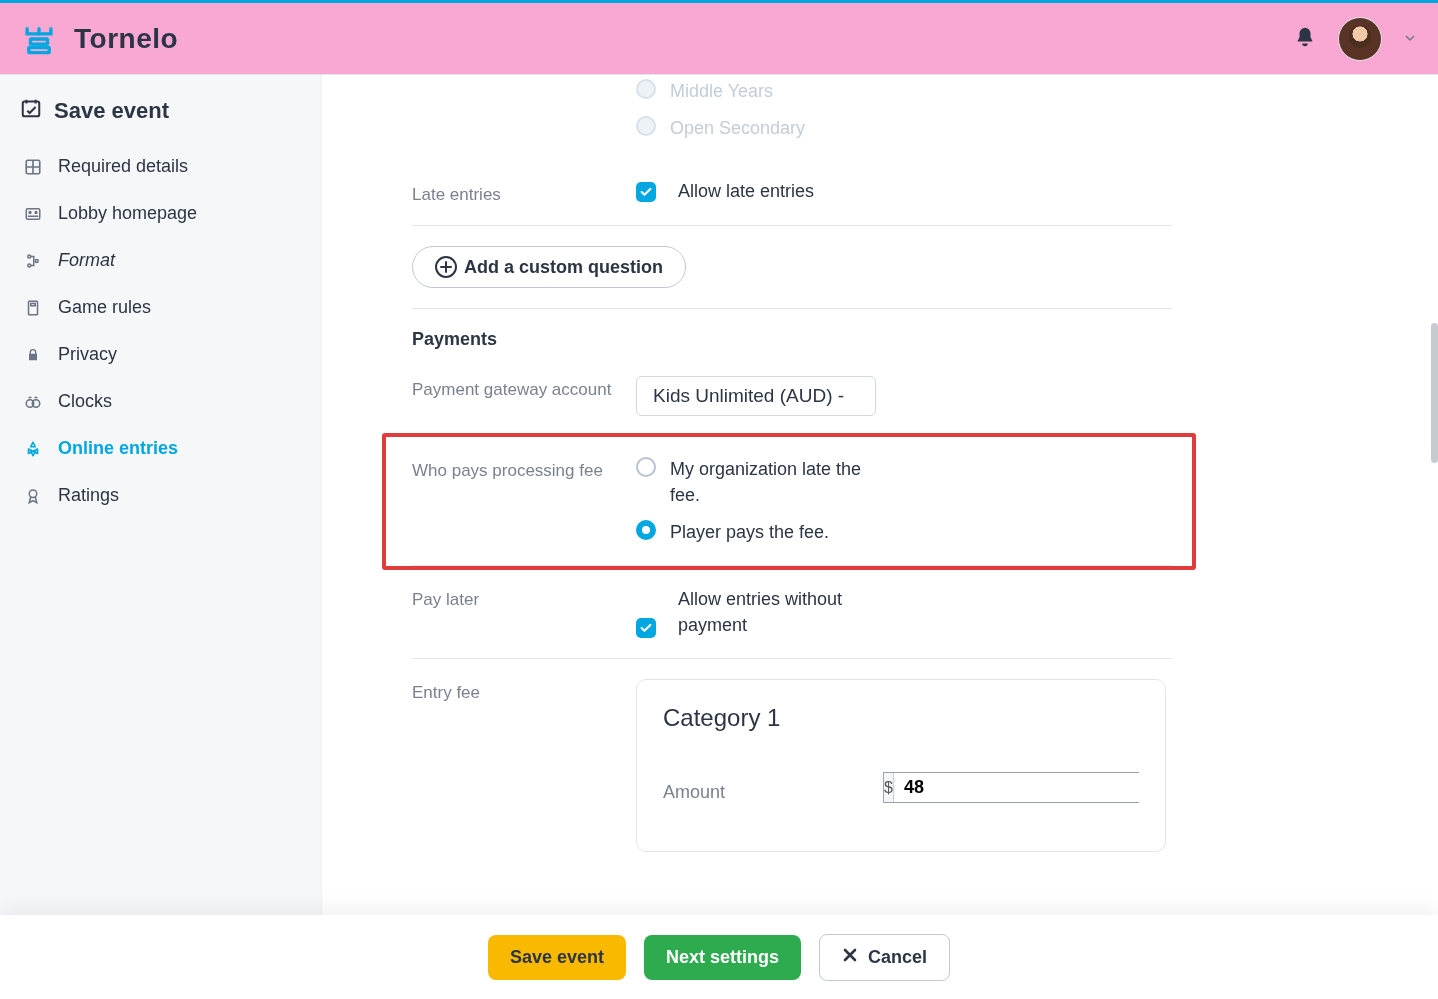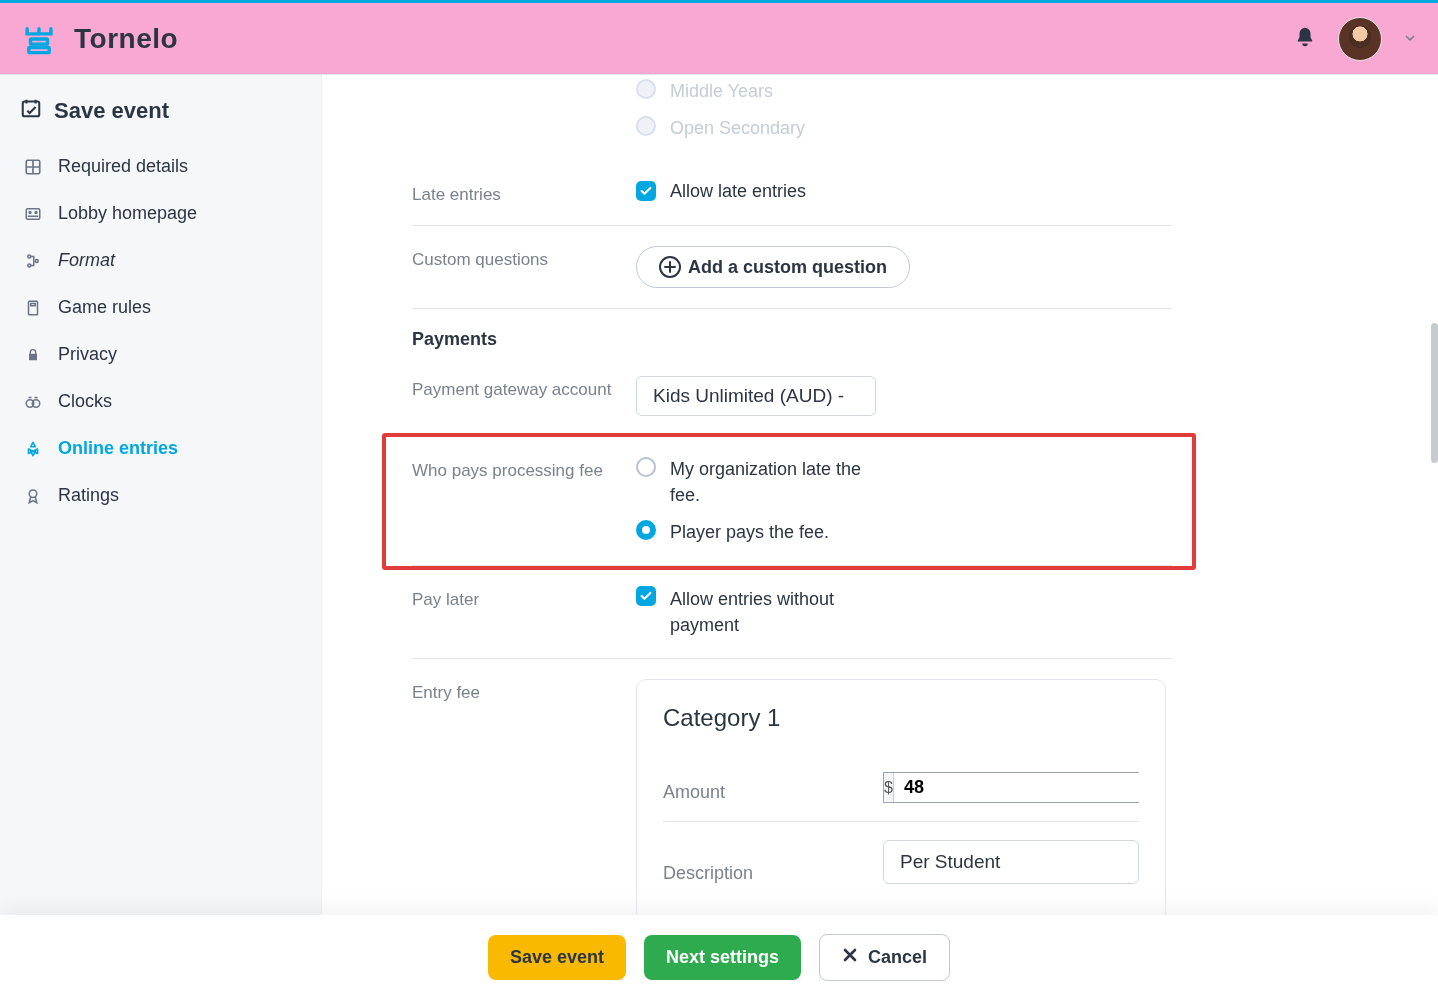--- a/index.html
+++ b/index.html
@@ -53,21 +53,21 @@
   .section-h{font-size:18px;font-weight:700;padding:20px 0 6px;max-width:760px}
 
   
   .radio-item{display:flex;align-items:flex-start;gap:14px;font-size:18px;color:var(--text);margin-bottom:12px}
   .radio-item .lbl{max-width:240px;line-height:1.4}
   .radio-item.disabled{color:var(--disabled)}
   .radio{width:20px;height:20px;border:2px solid #b6c2d1;border-radius:50%;flex:0 0 auto;position:relative;background:#fff}
   .radio.checked{border:6px solid var(--brand)}
   .radio-item.disabled .radio{border-color:#d7e0ea;background:#eef2f7}
 
-  .check-item{display:flex;align-items:flex-start;gap:14px;font-size:18px;color:var(--text)}
+  .check-item{display:flex;align-items:flex-end;gap:22px;font-size:18px;color:var(--text)}
   .checkbox{width:20px;height:20px;border-radius:5px;background:var(--brand);color:#fff;display:flex;align-items:center;justify-content:center;flex:0 0 auto}
   .checkbox svg{width:14px;height:14px}
 
   .outline-btn{display:inline-flex;align-items:center;gap:7px;border:1.5px solid #c2cad6;border-radius:999px;padding:9px 22px;font-size:18px;font-weight:700;color:var(--text);background:#fff;cursor:pointer}
   .outline-btn .plus{width:22px;height:22px;border:2px solid var(--text);border-radius:50%;display:flex;align-items:center;justify-content:center}
 
   .select-box{display:inline-block;border:1px solid #d0d7e0;border-radius:6px;padding:8px 16px;font-size:19px;color:var(--text);background:#fff;min-width:240px}
 
   .card{border:1px solid var(--border);border-radius:10px;padding:24px 26px 30px;max-width:530px}
   .card-title{font-size:24px;margin-bottom:22px}
@@ -240,21 +240,20 @@
               <svg viewBox="0 0 16 16">
                   <path d="M3 8l3.2 3.2L13 4.5" fill="none" stroke="#fff" stroke-width="2.4" stroke-linecap="round" stroke-linejoin="round"></path>
                 </svg>
             </span>
             <span>Allow late entries</span>
           </label>
         </div>
       </div>
 
       <div class="form-row">
-        <div class="form-label">Custom questions</div>
         <div class="form-ctrl">
           <button class="outline-btn">
             <span class="plus">
               <svg width="12" height="12" viewBox="0 0 12 12">
                   <path d="M6 1v10M1 6h10" stroke="#2b3544" stroke-width="2" stroke-linecap="round"></path>
                 </svg>
             </span>
             <span>Add a custom question</span>
           </button>
         </div>
@@ -301,24 +300,20 @@
         <div class="form-label">Entry fee</div>
         <div class="form-ctrl">
           <div class="card">
             <div class="card-title">Category 1</div>
             <div class="card-row">
               <div class="clbl">Amount</div>
               <div class="amount-box">
                 <div class="cur">$</div>
                 <input value="48" style="">
               </div>
-            </div>
-            <div class="card-row">
-              <div class="clbl">Description</div>
-              <div class="desc-box">Per Student</div>
             </div>
           </div>
         </div>
       </div>
 
       <div class="highlight" id="hl" style="left: 60px; top: 358.375px; width: 814px; height: 136.562px;"></div>
 
     </div>
     <div class="vscroll"></div>
   </div>

